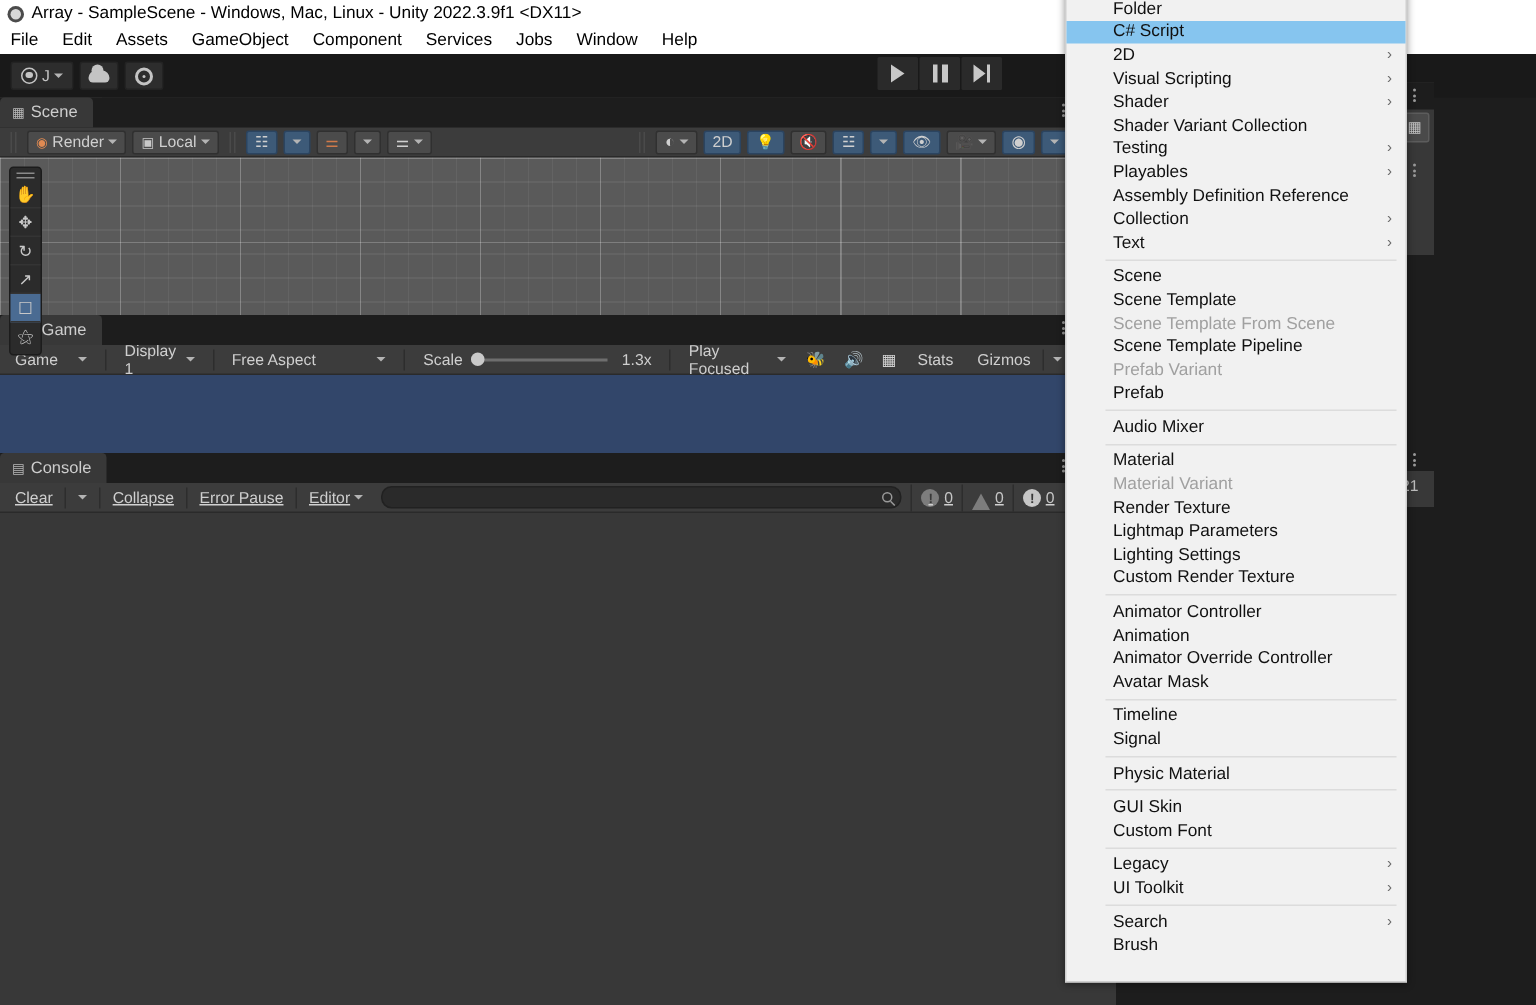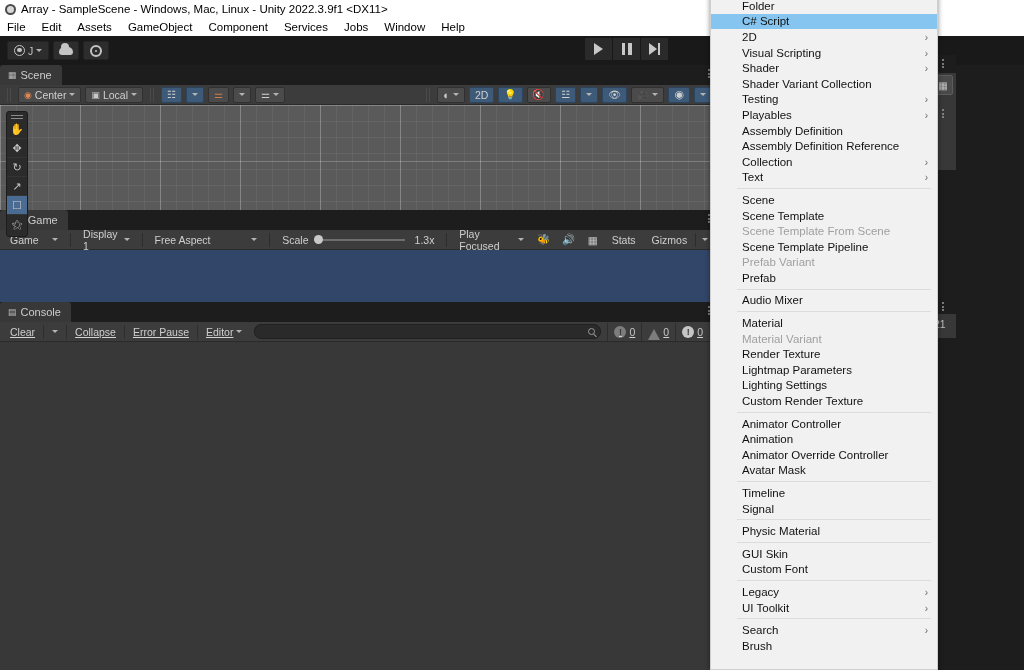--- a/index.html
+++ b/index.html
@@ -278,21 +278,21 @@
         </div>
     </div>
 
     <div class="subbar">
       <span class="dbl-sep">
           <i></i>
           <i></i>
         </span>
       <div class="sb-btn">
         <span style="color:#e08a52;font-size:9px;">◉</span>
-        <span>Center</span>
+        <span>Render</span>
         <span class="caret"></span>
       </div>
       <div class="sb-btn">
         <span style="color:#c9c9c9;font-size:9px;">▣</span>
         <span>Local</span>
         <span class="caret"></span>
       </div>
       <span class="dbl-sep">
           <i></i>
           <i></i>
@@ -560,23 +560,20 @@
         </div>
         <div class="ctx-item">
           <span>Testing</span>
           <span class="arrow">›</span>
         </div>
         <div class="ctx-item">
           <span>Playables</span>
           <span class="arrow">›</span>
         </div>
         <div class="ctx-item">
-          <span>Assembly Definition</span>
-        </div>
-        <div class="ctx-item">
           <span>Assembly Definition Reference</span>
         </div>
         <div class="ctx-item">
           <span>Collection</span>
           <span class="arrow">›</span>
         </div>
         <div class="ctx-item">
           <span>Text</span>
           <span class="arrow">›</span>
         </div>

